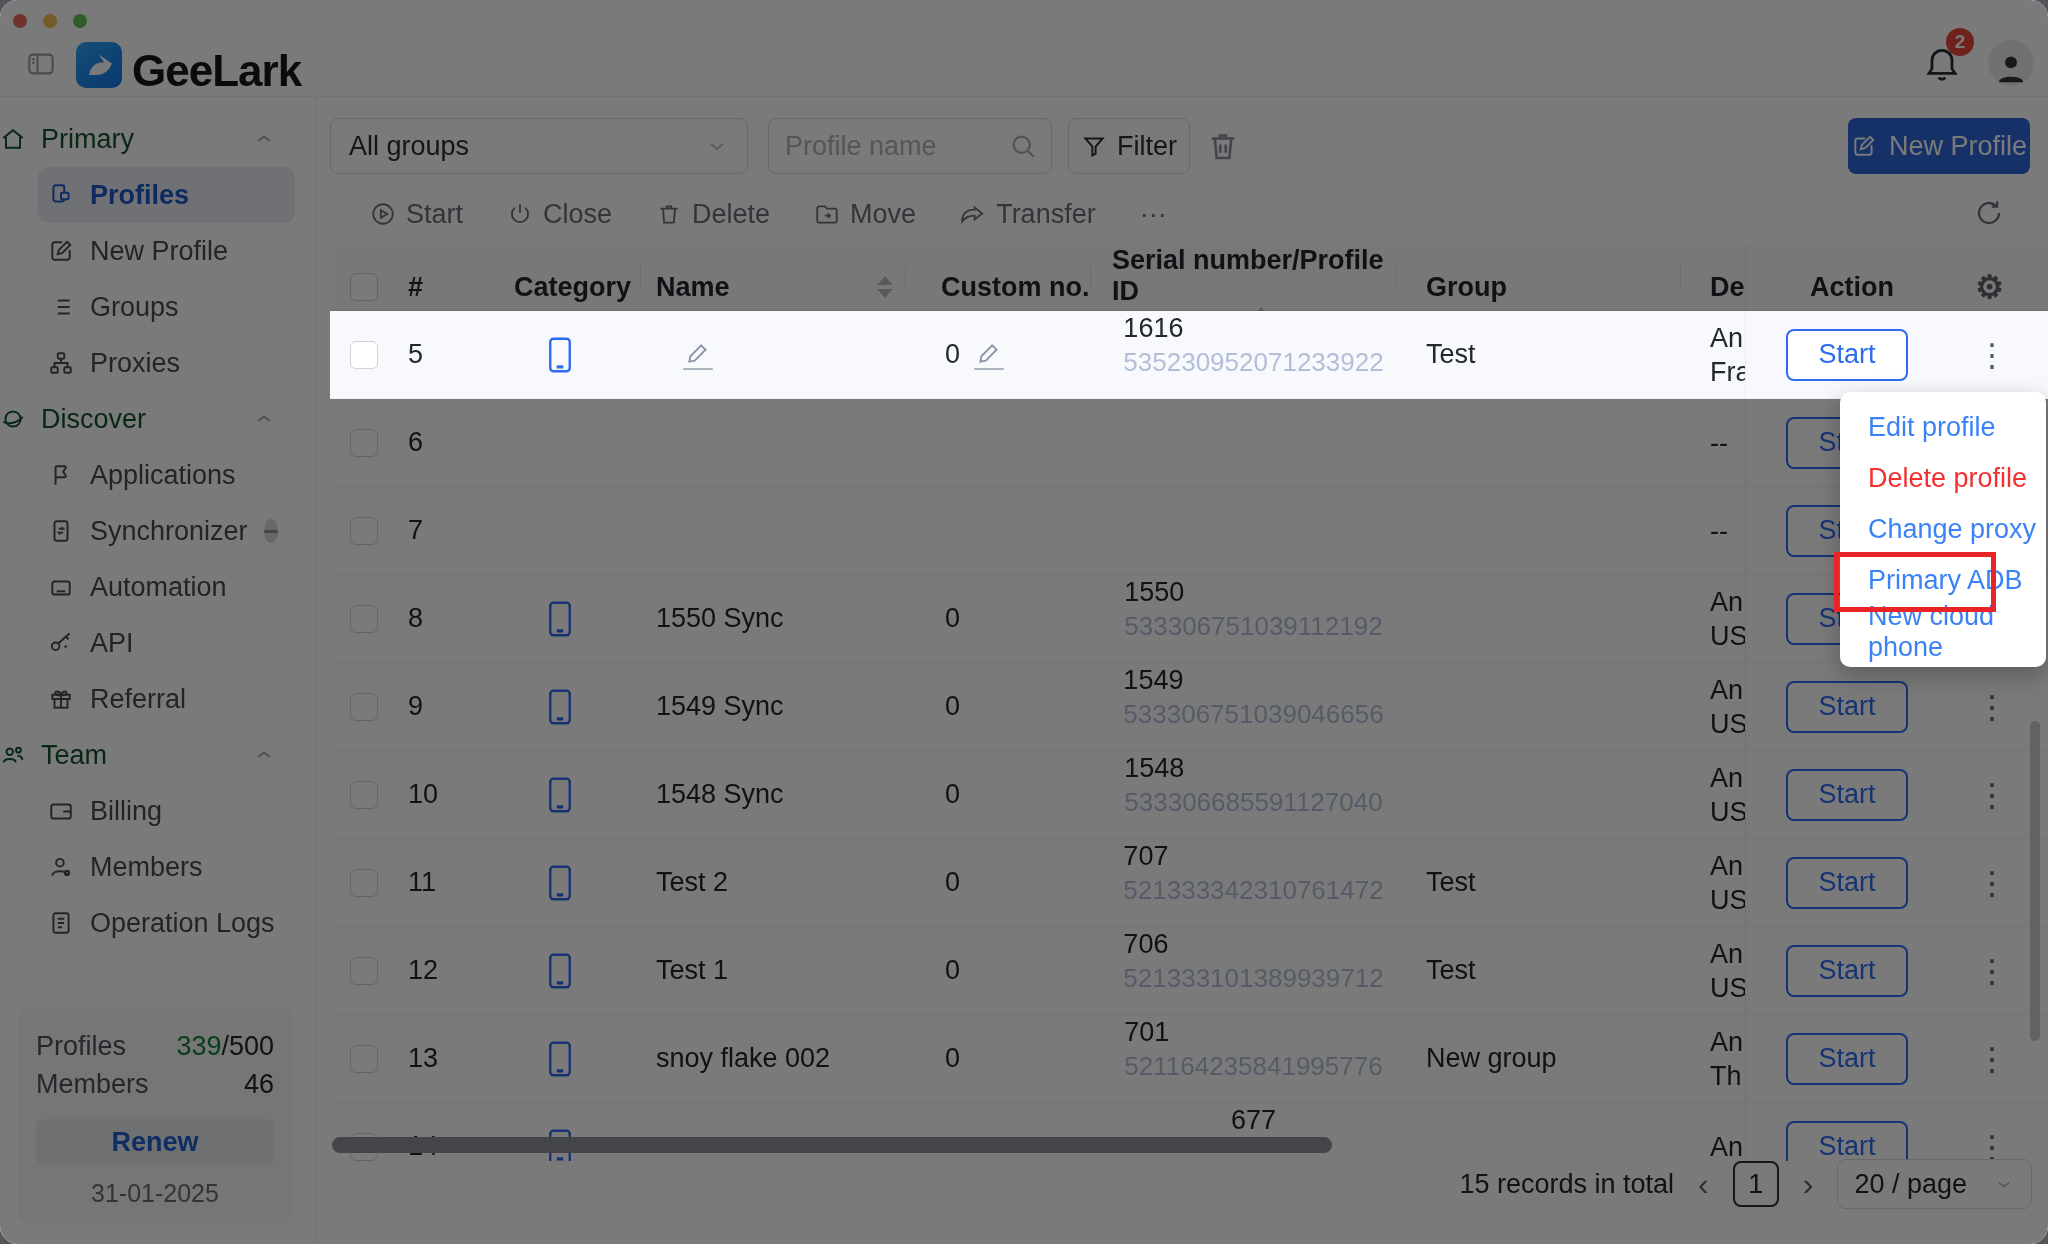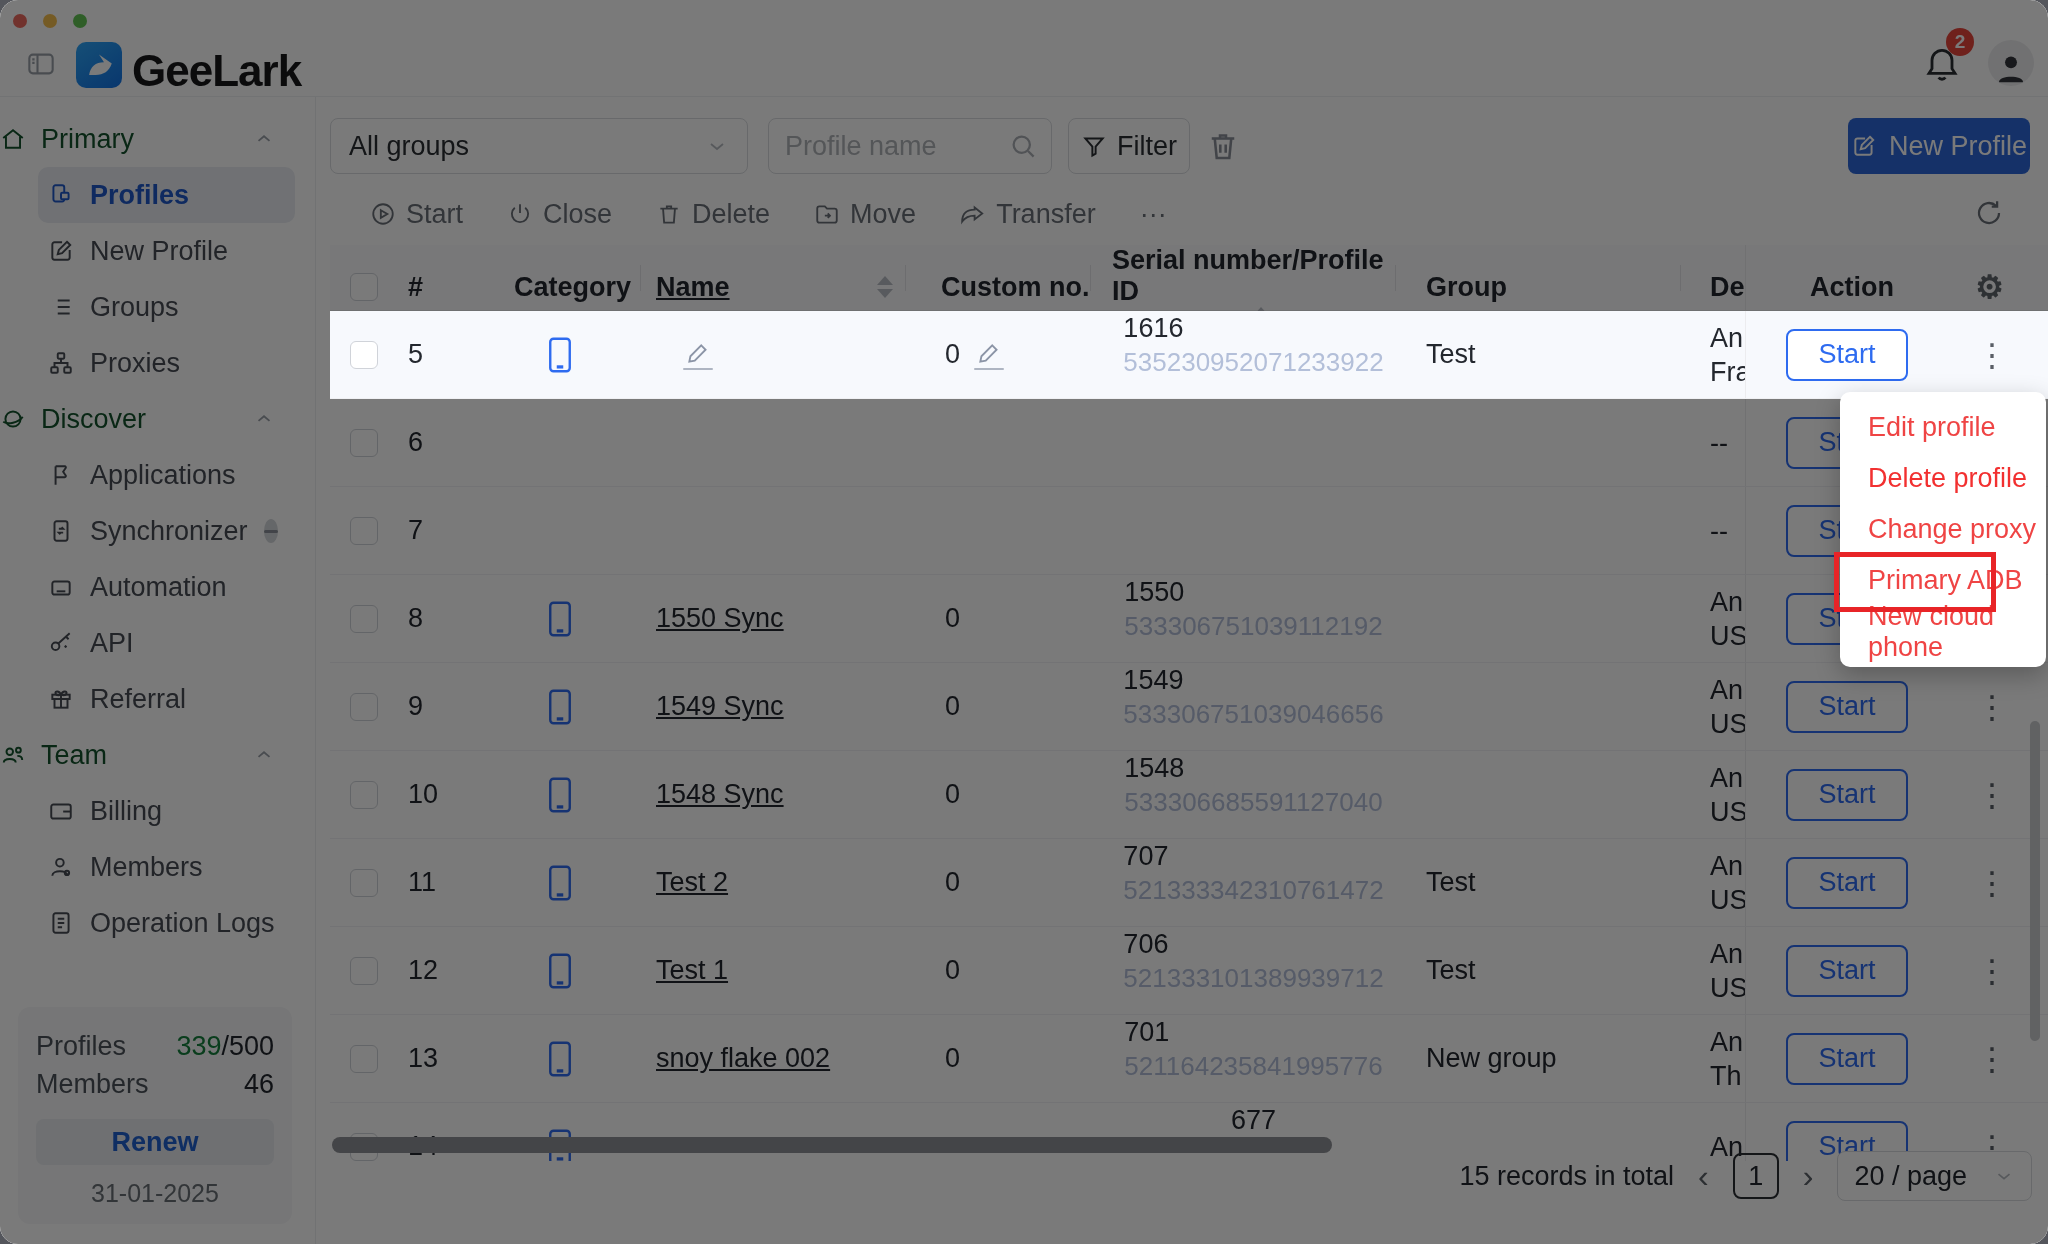--- a/index.html
+++ b/index.html
@@ -71,21 +71,21 @@
   .thead > div, .trow > div { position:relative; height:100%; display:flex; align-items:center; }
   .thead .sep::before { content:""; position:absolute; left:0; top:20px; width:1px; height:26px; background:#e3e4e8; }
   .trow { height:88px; background:#fff; border-bottom:1px solid #f0f1f4; font-size:27px; color:#23272e; }
   .trow.highlight { background:#f7f9fd; position:relative; z-index:60; }
 
   .c-check { padding-left:20px; }
   .checkbox { width:28px; height:28px; border:1px solid #d0d3d9; border-radius:6px; background:#fff; display:block; }
   .c-num { padding-left:13px; }
   .c-cat { justify-content:center; }
   .thead .c-cat { justify-content:flex-start; padding-left:34px; }
-  .c-name { padding-left:16px;text-decoration:underline; }
+  .c-name { padding-left:16px; }
   .name-edit { margin-left:27px; }
   .c-custom { padding-left:40px; gap:14px; }
   .thead .c-custom { padding-left:36px; }
   .c-serial { padding-left:22px;flex-direction:column; }
   .serial-wrap { line-height:34px; }
   .pid { color:#b3bfd9; font-size:26px; }
   .c-group { padding-left:31px; }
   .c-device { padding-left:30px; line-height:34px; overflow:hidden; }
   .c-device > div { display:block; }
   .c-action { border-left:1px solid #ececef; }
@@ -100,31 +100,31 @@
   .sorter .down.on { border-top-color:#2e6bf0; }
   .name-sorter { margin-left:auto; margin-right:12px; }
   .serial-sorter { margin-left:14px; }
   .pencil-wrap { display:inline-flex; flex-direction:column; align-items:center; color:#8b94a6; }
   .pencil-wrap .ul { width:30px; height:2px; background:#aeb5c2; margin-top:2px; border-radius:1px; }
 
   .hscroll { position:absolute; left:2px; top:892px; width:1000px; height:16px; border-radius:8px; background:#8f9196; }
   .vscroll { position:absolute; right:8px; top:476px; width:10px; height:320px; border-radius:5px; background:#caccd0; }
 
   
-  .pagination { position:absolute; right:16px; bottom:44px; height:48px; display:flex; align-items:center; gap:20px; font-size:27px; color:#23272e; }
+  .pagination { position:absolute; right:16px; bottom:36px; height:48px; display:flex; align-items:center; gap:20px; font-size:27px; color:#23272e; }
   .pg-arrow { font-size:32px; color:#5d6269; padding:0 4px; line-height:1; }
   .pg-num { width:46px; height:46px; border:2px solid #2a2e34; border-radius:8px; display:flex; align-items:center; justify-content:center; }
   .pg-size { height:50px; border:1px solid #d9dbdf; border-radius:8px; display:flex; align-items:center; gap:26px; padding:0 16px; background:#fff; }
   .pg-size .chev { color:#b6bac0; }
 
   
   .dim { position:absolute; inset:0; background:rgba(0,0,0,0.52); z-index:50; }
   .ctx-menu { position:absolute; left:1840px; top:392px; width:206px; padding:10px 0; background:#fff; border-radius:10px;
               box-shadow:0 8px 24px rgba(0,0,0,0.25); z-index:70; }
-  .ctx-item { height:51px; display:flex; align-items:center; padding-left:28px; font-size:27px; color:#ef4444; }
+  .ctx-item { height:51px; display:flex; align-items:center; padding-left:28px; font-size:27px; color:#3b82f6; }
   .ctx-item.danger { color:#f23030; }
   .annotation { position:absolute; left:1834px; top:552px; width:162px; height:60px; border:5px solid #e82427; z-index:80; }
 
   svg { display:block; }
 </style>
 </head>
 <body>
 
 <div class="window">
 

